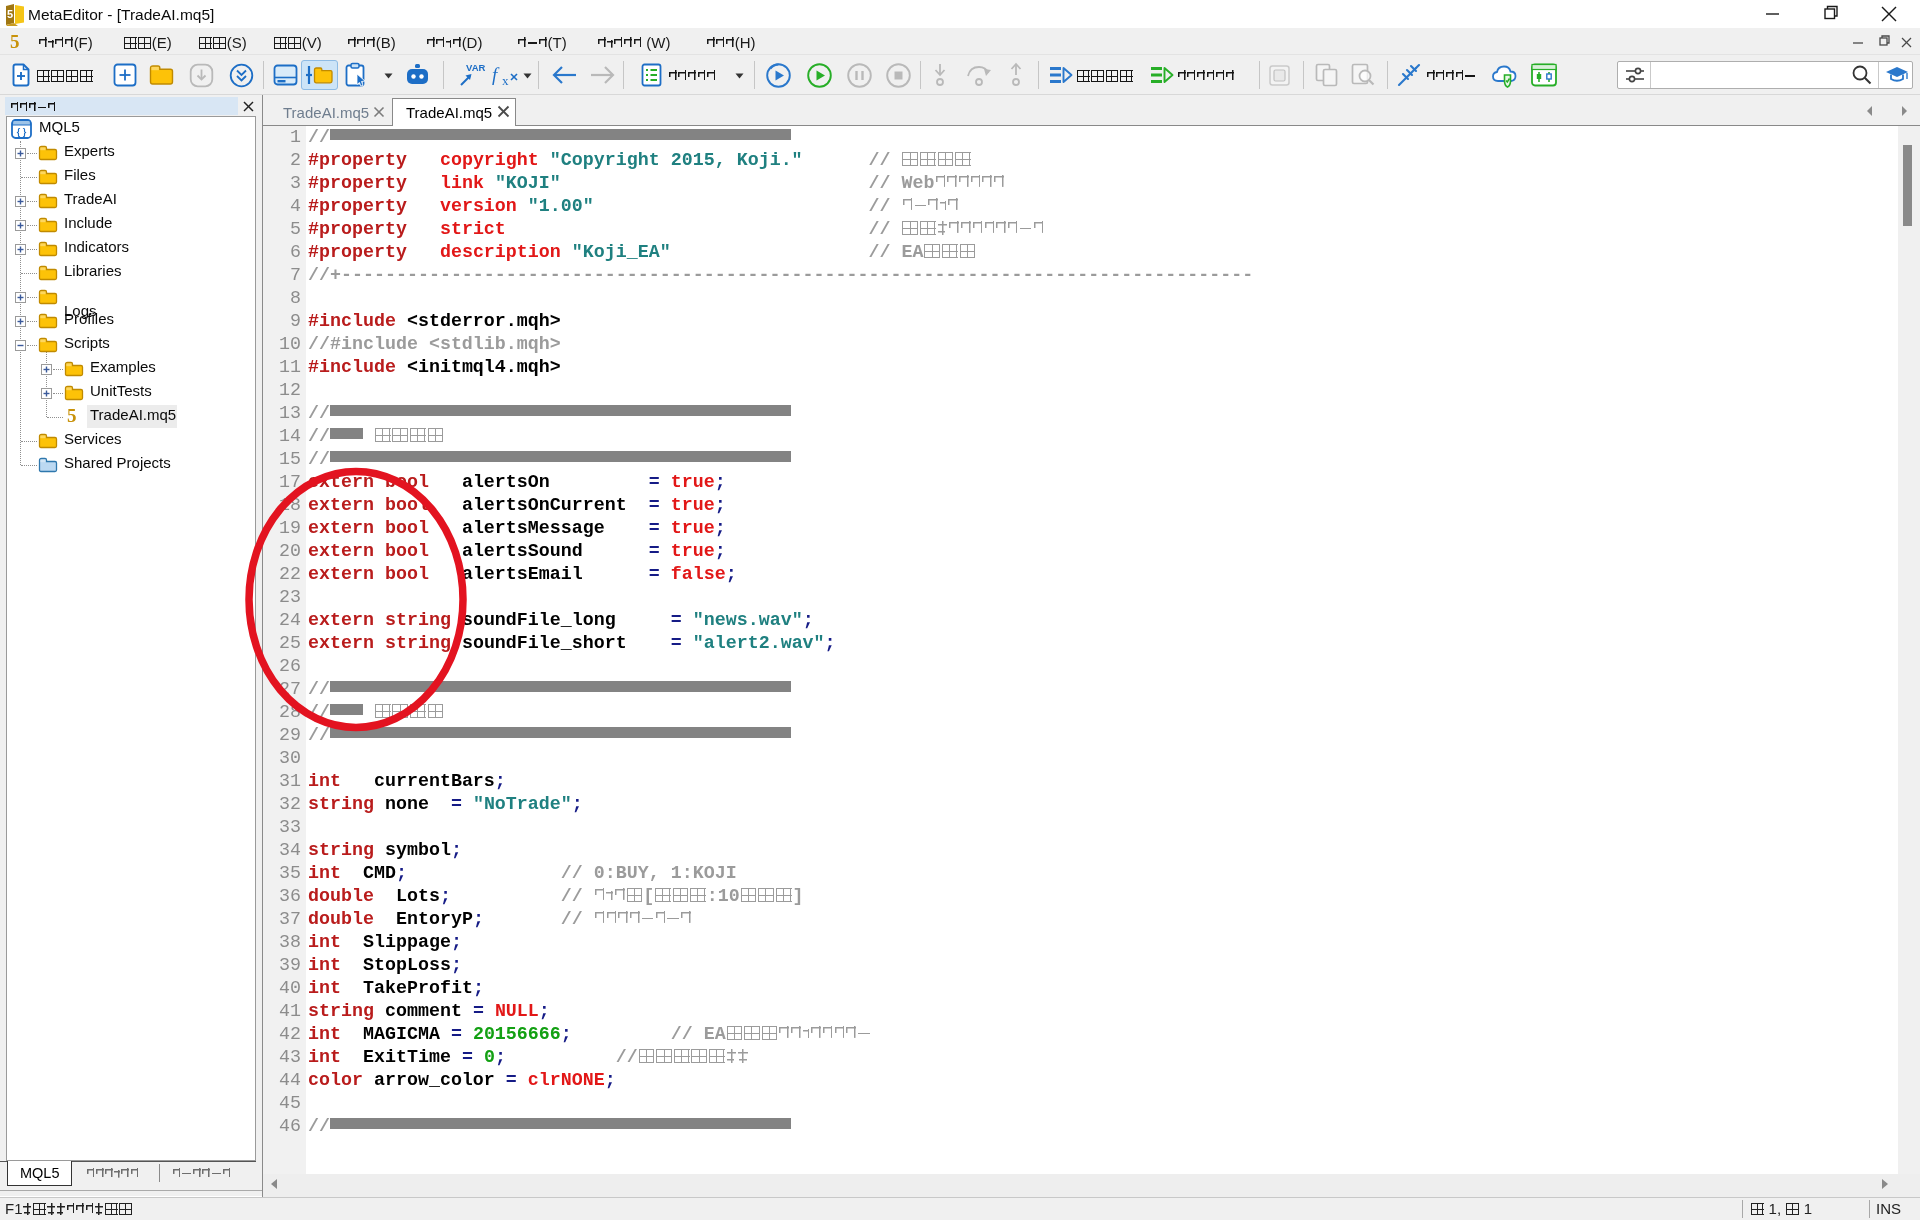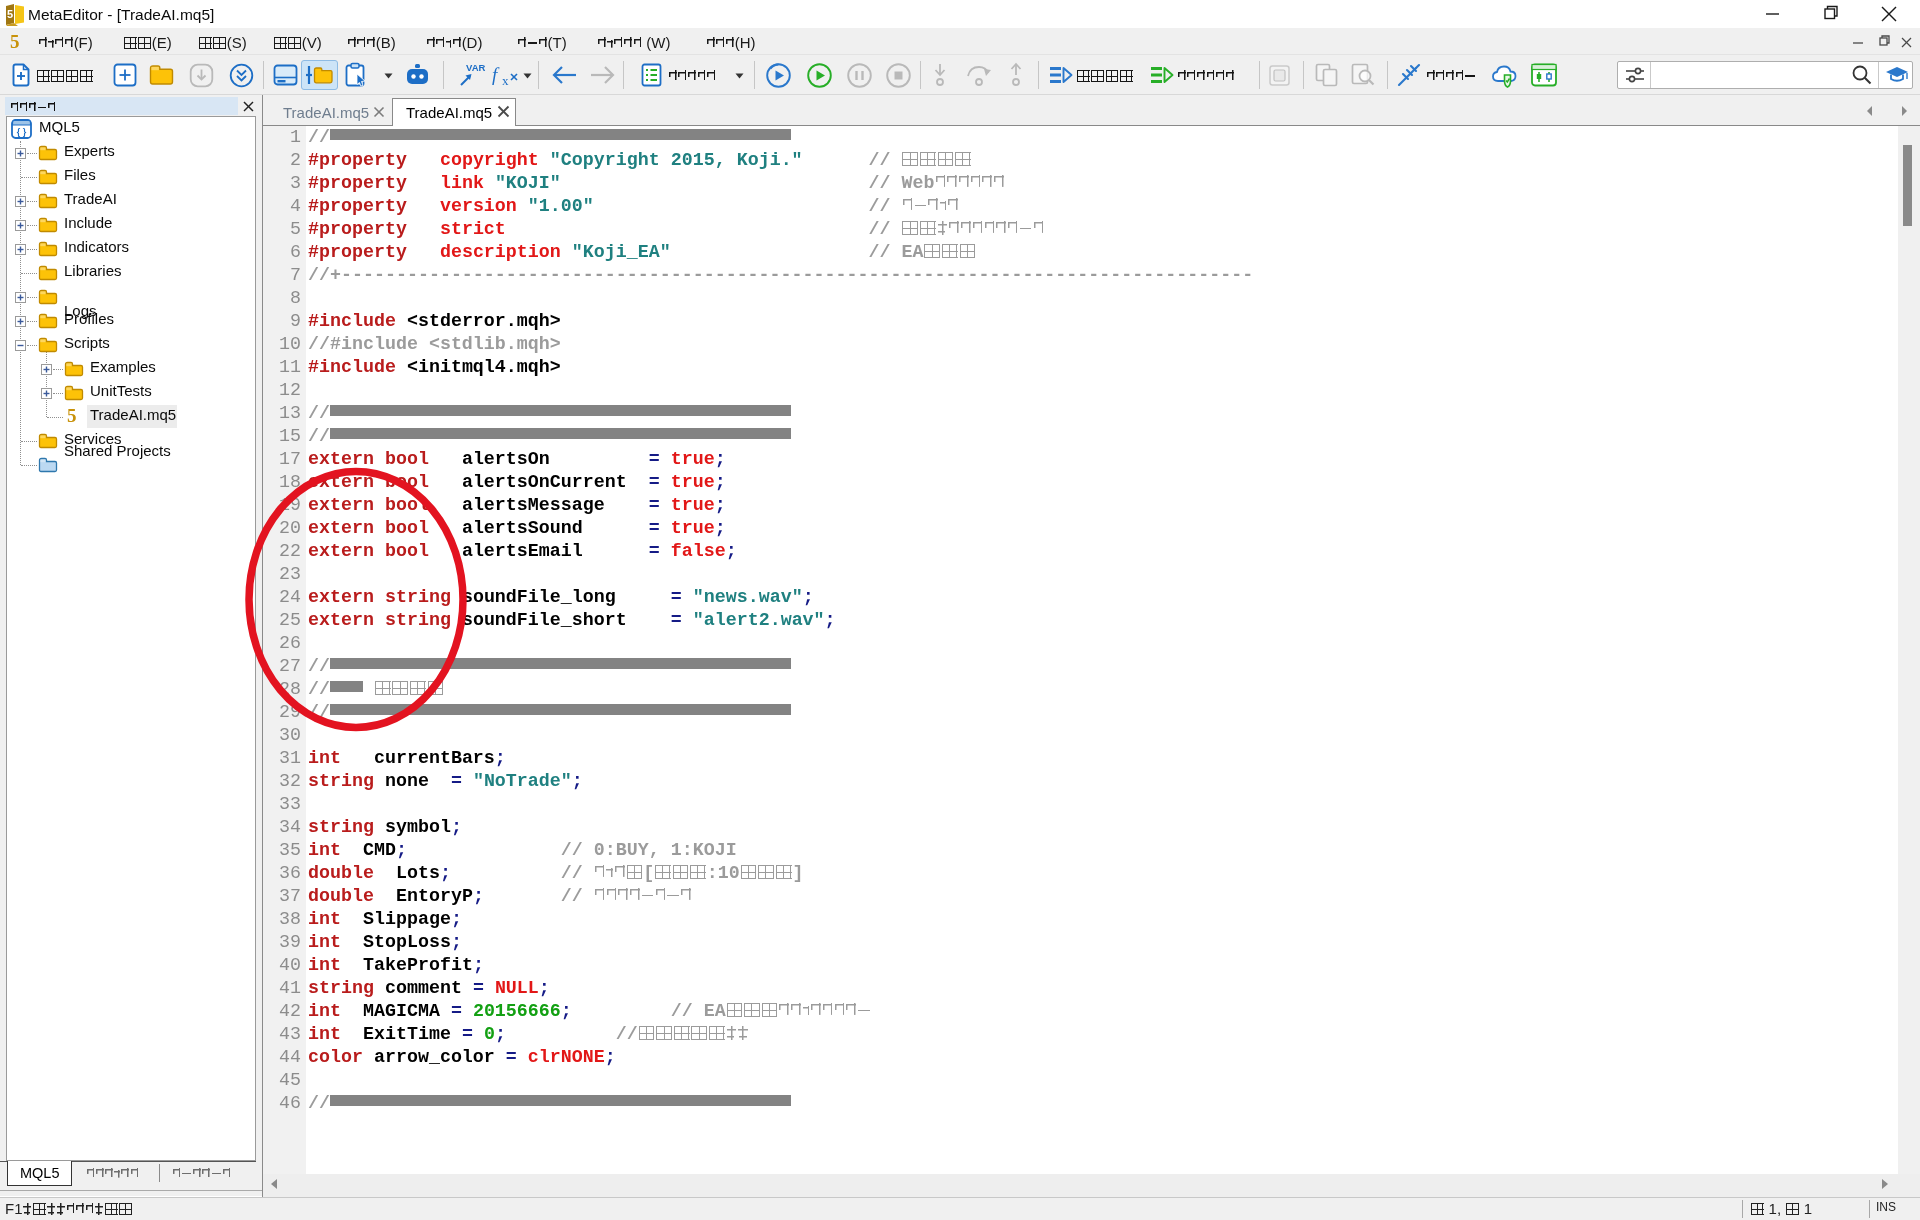--- a/index.html
+++ b/index.html
@@ -465,21 +465,21 @@
 <svg class="abs" style="left:38px;top:433px" width="20" height="16" viewBox="0 0 20 16">
     <path d="M1.5 3.5 Q1.5 1.5 3.5 1.5 L7 1.5 Q8.5 1.5 8.5 3 L8.5 4.5 L17 4.5 Q18.5 4.5 18.5 6 L18.5 13 Q18.5 14.5 17 14.5 L3 14.5 Q1.5 14.5 1.5 13 Z" fill="#FDC208" stroke="#C08A00" stroke-width="1.3"></path>
     <path d="M2.2 2.3 L7.6 2.3 L7.6 5.2 L2.2 5.2 Z" fill="#fff" opacity="0.35"></path>
   </svg>
 <div class="abs tl " style="left:64px;top:430px">Services</div>
 <div class="abs" style="left:21px;top:465px;width:16px;border-top:1px dotted #8f8f8f"></div>
 <svg class="abs" style="left:38px;top:457px" width="20" height="16" viewBox="0 0 20 16">
     <path d="M1.5 3.5 Q1.5 1.5 3.5 1.5 L7 1.5 Q8.5 1.5 8.5 3 L8.5 4.5 L17 4.5 Q18.5 4.5 18.5 6 L18.5 13 Q18.5 14.5 17 14.5 L3 14.5 Q1.5 14.5 1.5 13 Z" fill="#bcd9f2" stroke="#2e77ad" stroke-width="1.3"></path>
     <path d="M2.2 2.3 L7.6 2.3 L7.6 5.2 L2.2 5.2 Z" fill="#fff" opacity="0.35"></path>
   </svg>
-<div class="abs tl " style="left:64px;top:442px">Shared Projects</div>
+<div class="abs tl " style="left:64px;top:454px">Shared Projects</div>
 
 <div class="abs" style="left:0px;top:1161px;width:256px;height:1px;background:#555"></div>
 <div class="abs" style="left:7px;top:1161px;width:65px;height:25px;background:#fff;border:1px solid #333;border-top:none"></div>
 <div class="abs" style="left:20px;top:1165px;font-size:14.5px;color:#000">MQL5</div>
 <div class="abs" style="left:86px;top:1165px;font-size:14.5px;color:#6e6e6e"><i class="A"></i><i class="A"></i><i class="A"></i><i class="As"></i><i class="A"></i><i class="A"></i></div>
 <div class="abs" style="left:159px;top:1164px;width:1px;height:18px;background:#8a8a8a"></div>
 <div class="abs" style="left:172px;top:1165px;font-size:14.5px;color:#6e6e6e"><i class="A"></i><i class="D"></i><i class="A"></i><i class="A"></i><i class="D"></i><i class="A"></i></div>
 <div class="abs" style="left:0px;top:1190px;width:262px;height:1px;background:#aaa"></div>
 
 <div class="abs" style="left:262px;top:95px;width:1px;height:1102px;background:#8a8a8a"></div>
@@ -516,20 +516,21 @@
 <div class="row"><span class="no">4</span><span class="cd"><b class="k">#property</b>   <b class="r">version</b> <b class="s">"1.00"</b>                         <b class="g">// </b><b class="g"><i class="A"></i><i class="D"></i><i class="A"></i><i class="As"></i><i class="A"></i></b></span></div>
 <div class="row"><span class="no">5</span><span class="cd"><b class="k">#property</b>   <b class="r">strict</b>                                 <b class="g">// </b><b class="g"><i class="K"></i><i class="K"></i><i class="H"></i><i class="A"></i><i class="A"></i><i class="A"></i><i class="A"></i><i class="A"></i><i class="A"></i><i class="D"></i><i class="A"></i></b></span></div>
 <div class="row"><span class="no">6</span><span class="cd"><b class="k">#property</b>   <b class="r">description</b> <b class="s">"Koji_EA"</b>                  <b class="g">// EA</b><b class="g"><i class="K"></i><i class="K"></i><i class="K"></i></b></span></div>
 <div class="row"><span class="no">7</span><span class="cd"><b class="g">//+-----------------------------------------------------------------------------------</b></span></div>
 <div class="row"><span class="no">8</span><span class="cd"></span></div>
 <div class="row"><span class="no">9</span><span class="cd"><b class="k">#include</b> &lt;stderror.mqh&gt;</span></div>
 <div class="row"><span class="no">10</span><span class="cd"><b class="g">//#include &lt;stdlib.mqh&gt;</b></span></div>
 <div class="row"><span class="no">11</span><span class="cd"><b class="k">#include</b> &lt;initmql4.mqh&gt;</span></div>
 <div class="row"><span class="no">12</span><span class="cd"></span></div>
 <div class="row"><span class="no">13</span><span class="cd"><b class="g">//</b><i class="BB"></i></span></div>
+<div class="row"><span class="no">14</span><span class="cd"><b class="g">//</b><i class="SB"></i> <b class="g"><i class="K"></i><i class="K"></i><i class="K"></i><i class="K"></i></b></span></div>
 <div class="row"><span class="no">15</span><span class="cd"><b class="g">//</b><i class="BB"></i></span></div>
 <div class="row"><span class="no">17</span><span class="cd"><b class="k">extern</b> <b class="k">bool</b>   alertsOn         <b class="o">=</b> <b class="r">true</b><b class="o">;</b></span></div>
 <div class="row"><span class="no">18</span><span class="cd"><b class="k">extern</b> <b class="k">bool</b>   alertsOnCurrent  <b class="o">=</b> <b class="r">true</b><b class="o">;</b></span></div>
 <div class="row"><span class="no">19</span><span class="cd"><b class="k">extern</b> <b class="k">bool</b>   alertsMessage    <b class="o">=</b> <b class="r">true</b><b class="o">;</b></span></div>
 <div class="row"><span class="no">20</span><span class="cd"><b class="k">extern</b> <b class="k">bool</b>   alertsSound      <b class="o">=</b> <b class="r">true</b><b class="o">;</b></span></div>
 <div class="row"><span class="no">22</span><span class="cd"><b class="k">extern</b> <b class="k">bool</b>   alertsEmail      <b class="o">=</b> <b class="r">false</b><b class="o">;</b></span></div>
 <div class="row"><span class="no">23</span><span class="cd"></span></div>
 <div class="row"><span class="no">24</span><span class="cd"><b class="k">extern</b> <b class="k">string</b> soundFile_long     <b class="o">=</b> <b class="s">"news.wav"</b><b class="o">;</b></span></div>
 <div class="row"><span class="no">25</span><span class="cd"><b class="k">extern</b> <b class="k">string</b> soundFile_short    <b class="o">=</b> <b class="s">"alert2.wav"</b><b class="o">;</b></span></div>
 <div class="row"><span class="no">26</span><span class="cd"></span></div>
@@ -565,16 +566,16 @@
   </svg>
 <svg class="abs" style="left:1879px;top:1177px" width="12" height="14" viewBox="0 0 12 14">
     <path d="M3 2 L9 7 L3 12 Z" fill="#8a8a8a"></path>
   </svg>
 
 <div class="abs" style="left:0;top:1197px;width:1920px;height:23px;background:#f0f0f0;border-top:1px solid #c8c8c8"></div>
 <div class="abs" style="left:5px;top:1200px;font-size:15px;color:#222">F1<i class="H"></i><i class="K"></i><i class="H"></i><i class="H"></i><i class="A"></i><i class="A"></i><i class="A"></i><i class="H"></i><i class="K"></i><i class="K"></i></div>
 <div class="abs" style="left:1742px;top:1200px;width:1px;height:18px;background:#a8a8a8"></div>
 <div class="abs" style="left:1750px;top:1200px;font-size:15px;color:#222"><i class="K"></i> 1, <i class="K"></i> 1</div>
 <div class="abs" style="left:1869px;top:1200px;width:1px;height:18px;background:#a8a8a8"></div>
-<div class="abs" style="left:1876px;top:1200px;font-size:12px;color:#222">INS</div>
+<div class="abs" style="left:1876px;top:1200px;font-size:15px;color:#222">INS</div>
 
 <svg class="abs" style="left:230px;top:455px;pointer-events:none" width="260" height="290" viewBox="0 0 260 290">
 <ellipse cx="126" cy="144.5" rx="107" ry="128" fill="none" stroke="#e31320" stroke-width="7.5"></ellipse>
 </svg>
 </body></html>

